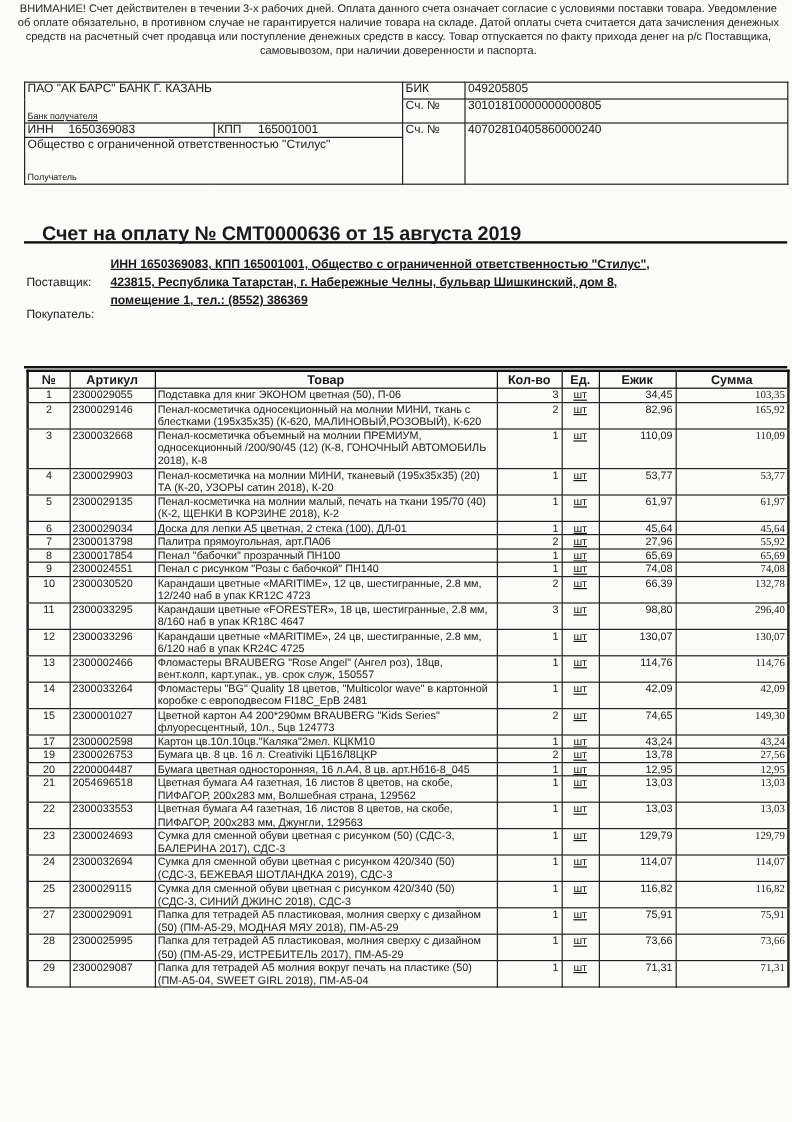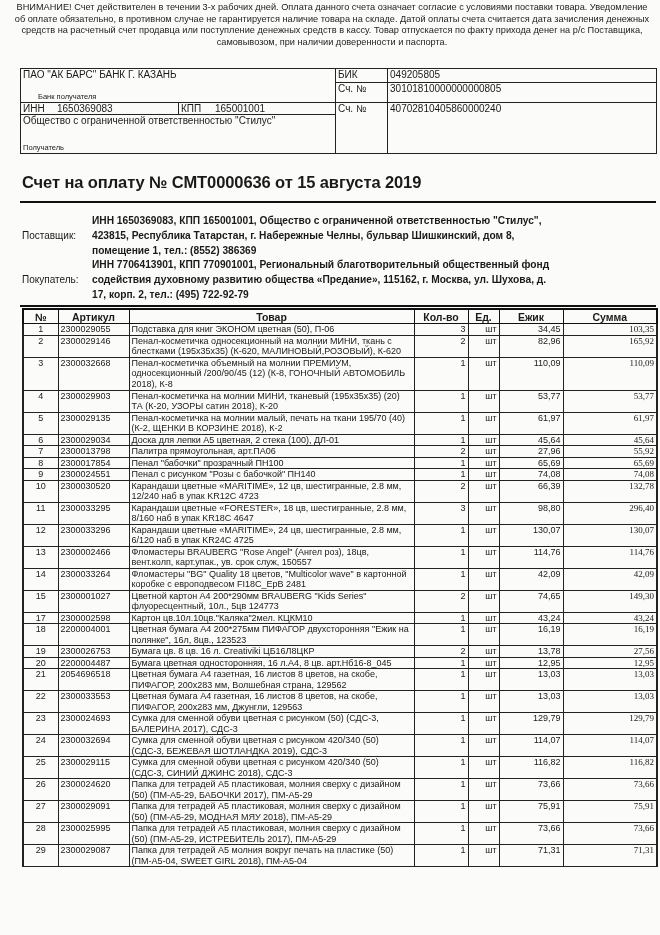--- a/index.html
+++ b/index.html
@@ -19,58 +19,58 @@
   table.bank {
     position: absolute; left: 20px; top: 68px; width: 636px;
     border-collapse: collapse; font-size: 10px; table-layout: fixed;
   }
   table.bank td {
     border: 1px solid #222; padding: 0 2px; vertical-align: top;
     color: #1a1a1a;
   }
   table.bank .small { font-size: 7.5px; }
   .bank-name-cell { position: relative; height: 33px; }
-  .bank-name-cell .lbl { position: absolute; left: 17px; bottom: 1px; }
+  .bank-name-cell .lbl { position: absolute; left: 2px; bottom: 1px; text-decoration: underline; }
   .recip-cell { position: relative; height: 38px; }
   .recip-cell .lbl { position: absolute; left: 2px; bottom: 1px; }
   .inn-lbl { display: inline-block; width: 34px; }
 
   h1.title {
-    position: absolute; left: 22px; top: 173px; margin: 0;
+    position: absolute; left: 22px; top: 173px; margin: 13px;
     font-size: 16.5px; font-weight: bold; letter-spacing: -0.1px; text-align: center;
   }
   .rule {
     position: absolute; left: 20px; width: 636px; height: 2px; background: #111;
   }
   .party {
     position: absolute; left: 20px; width: 630px; display: flex; align-items: center;
   }
   .party .plabel { width: 70px; font-size: 10px; padding-left: 2px; }
-  .party .ptext { width: 470px; font-size: 10.2px; font-weight: bold; line-height: 15px; }
+  .party .ptext { width: 470px; font-size: 10.2px; font-weight: bold; line-height: 15px; text-decoration: underline; }
 
   
   table.items {
     position: absolute; left: 22px; top: 308px; width: 634px;
     border-collapse: collapse; table-layout: fixed; font-size: 9px;
   }
   table.items th {
     border: 1px solid #111; font-size: 10.5px; font-weight: bold;
     height: 13px; padding: 0; text-align: center;
     border-top-width: 2px;
   }
   table.items th:first-child { border-left-width: 2px; }
   table.items th:last-child { border-right-width: 2px; }
   table.items td {
     border: 1px solid #222; padding: 0 2px; vertical-align: top;
     line-height: 10.5px; color: #1a1a1a; overflow: hidden;
   }
   table.items td:first-child { border-left-width: 2px; text-align: center; }
   table.items td:last-child { border-right-width: 2px; font-family: Liberation Serif, serif; }
   table.items td.num { text-align: right; }
-  table.items td.unit { text-align: right; }
+  table.items td.unit { text-align: center; text-decoration: underline; }
   table.items tr.r1 td { height: 10.5px; }
   table.items tr.r2 td { height: 21px; }
   table.items tr.r3 td { height: 32px; }
 </style>
 </head>
 <body>
 
 <div class="notice">ВНИМАНИЕ! Счет действителен в течении 3-х рабочих дней. Оплата данного счета означает согласие с условиями поставки товара. Уведомление об оплате обязательно, в противном случае не гарантируется наличие товара на складе. Датой оплаты счета считается дата зачисления денежных средств на расчетный счет продавца или поступление денежных средств в кассу. Товар отпускается по факту  прихода денег на р/с Поставщика, самовывозом, при наличии доверенности и паспорта.</div>
 
 <table class="bank">
@@ -114,21 +114,20 @@
 
 <h1 class="title">Счет на оплату № СМТ0000636 от 15 августа 2019</h1>
 <div class="rule" style="top:201px"></div>
 
 <div class="party" style="top:213px">
   <div class="plabel">Поставщик:</div>
   <div class="ptext">ИНН 1650369083, КПП 165001001, Общество с ограниченной ответственностью "Стилус", 423815, Республика Татарстан, г. Набережные Челны, бульвар Шишкинский, дом 8, помещение 1, тел.: (8552) 386369</div>
 </div>
 <div class="party" style="top:257px">
   <div class="plabel">Покупатель:</div>
-  <div class="ptext">ИНН 7706413901, КПП 770901001, Региональный благотворительный общественный фонд содействия духовному развитию общества «Предание», 115162, г. Москва, ул. Шухова, д. 17, корп. 2, тел.: (495) 722-92-79</div>
 </div>
 <div class="rule" style="top:305px"></div>
 
 <table class="items">
   <colgroup>
     <col style="width:35px">
       <col style="width:71px">
       <col style="width:285px">
     <col style="width:54px">
       <col style="width:31px">
@@ -284,29 +283,20 @@
       </tr>
       <tr class="r1">
         <td>17</td>
         <td>2300002598</td>
         <td>Картон цв.10л.10цв."Каляка"2мел. КЦКМ10</td>
         <td class="num">1</td>
         <td class="unit">шт</td>
         <td class="num">43,24</td>
         <td class="num">43,24</td>
       </tr>
-      <tr class="r2">
-        <td>18</td>
-        <td>2200004001</td>
-        <td>Цветная бумага А4 200*275мм ПИФАГОР двухсторонняя "Ежик на полянке", 16л, 8цв., 123523</td>
-        <td class="num">1</td>
-        <td class="unit">шт</td>
-        <td class="num">16,19</td>
-        <td class="num">16,19</td>
-      </tr>
       <tr class="r1">
         <td>19</td>
         <td>2300026753</td>
         <td>Бумага цв. 8 цв. 16 л. Creativiki  ЦБ16Л8ЦКР</td>
         <td class="num">2</td>
         <td class="unit">шт</td>
         <td class="num">13,78</td>
         <td class="num">27,56</td>
       </tr>
       <tr class="r1">
@@ -357,29 +347,20 @@
       <tr class="r2">
         <td>25</td>
         <td>2300029115</td>
         <td>Сумка для сменной обуви цветная с рисунком 420/340 (50) (СДС-3, СИНИЙ ДЖИНС 2018), СДС-3</td>
         <td class="num">1</td>
         <td class="unit">шт</td>
         <td class="num">116,82</td>
         <td class="num">116,82</td>
       </tr>
       <tr class="r2">
-        <td>26</td>
-        <td>2300024620</td>
-        <td>Папка для тетрадей А5 пластиковая, молния сверху с дизайном (50) (ПМ-А5-29, БАБОЧКИ 2017), ПМ-А5-29</td>
-        <td class="num">1</td>
-        <td class="unit">шт</td>
-        <td class="num">73,66</td>
-        <td class="num">73,66</td>
-      </tr>
-      <tr class="r2">
         <td>27</td>
         <td>2300029091</td>
         <td>Папка для тетрадей А5 пластиковая, молния сверху с дизайном (50) (ПМ-А5-29, МОДНАЯ МЯУ 2018), ПМ-А5-29</td>
         <td class="num">1</td>
         <td class="unit">шт</td>
         <td class="num">75,91</td>
         <td class="num">75,91</td>
       </tr>
       <tr class="r2">
         <td>28</td>

